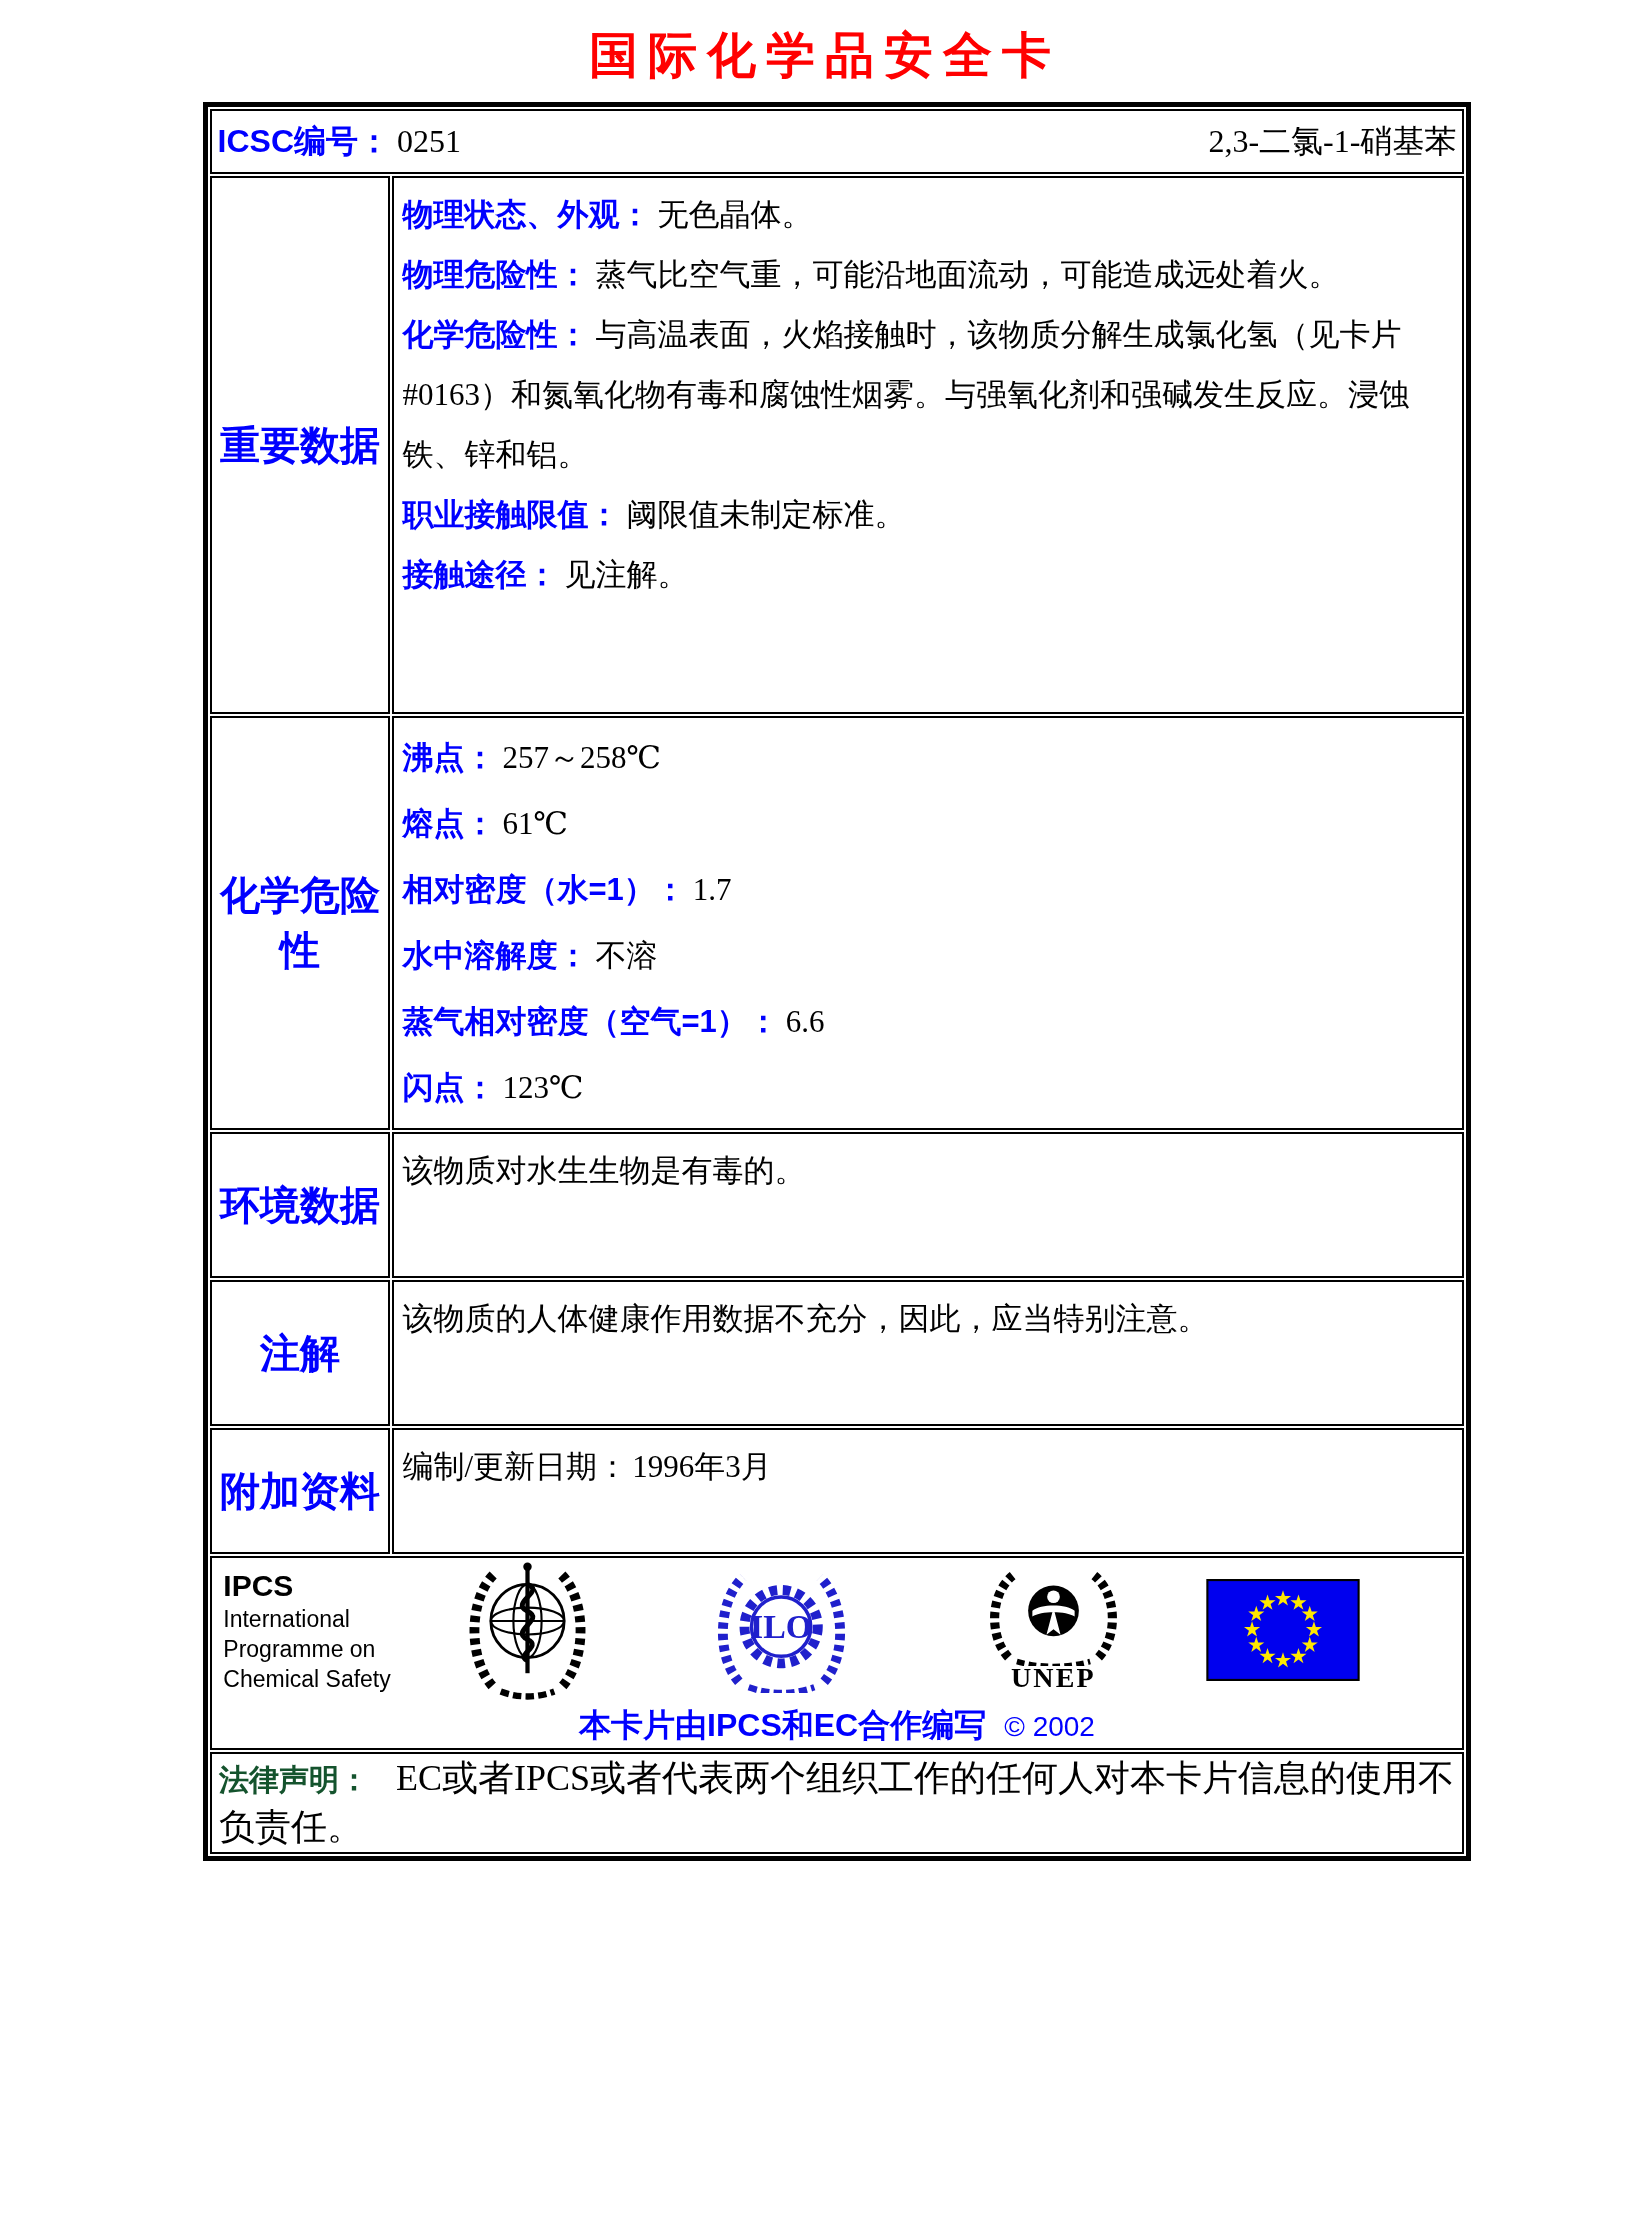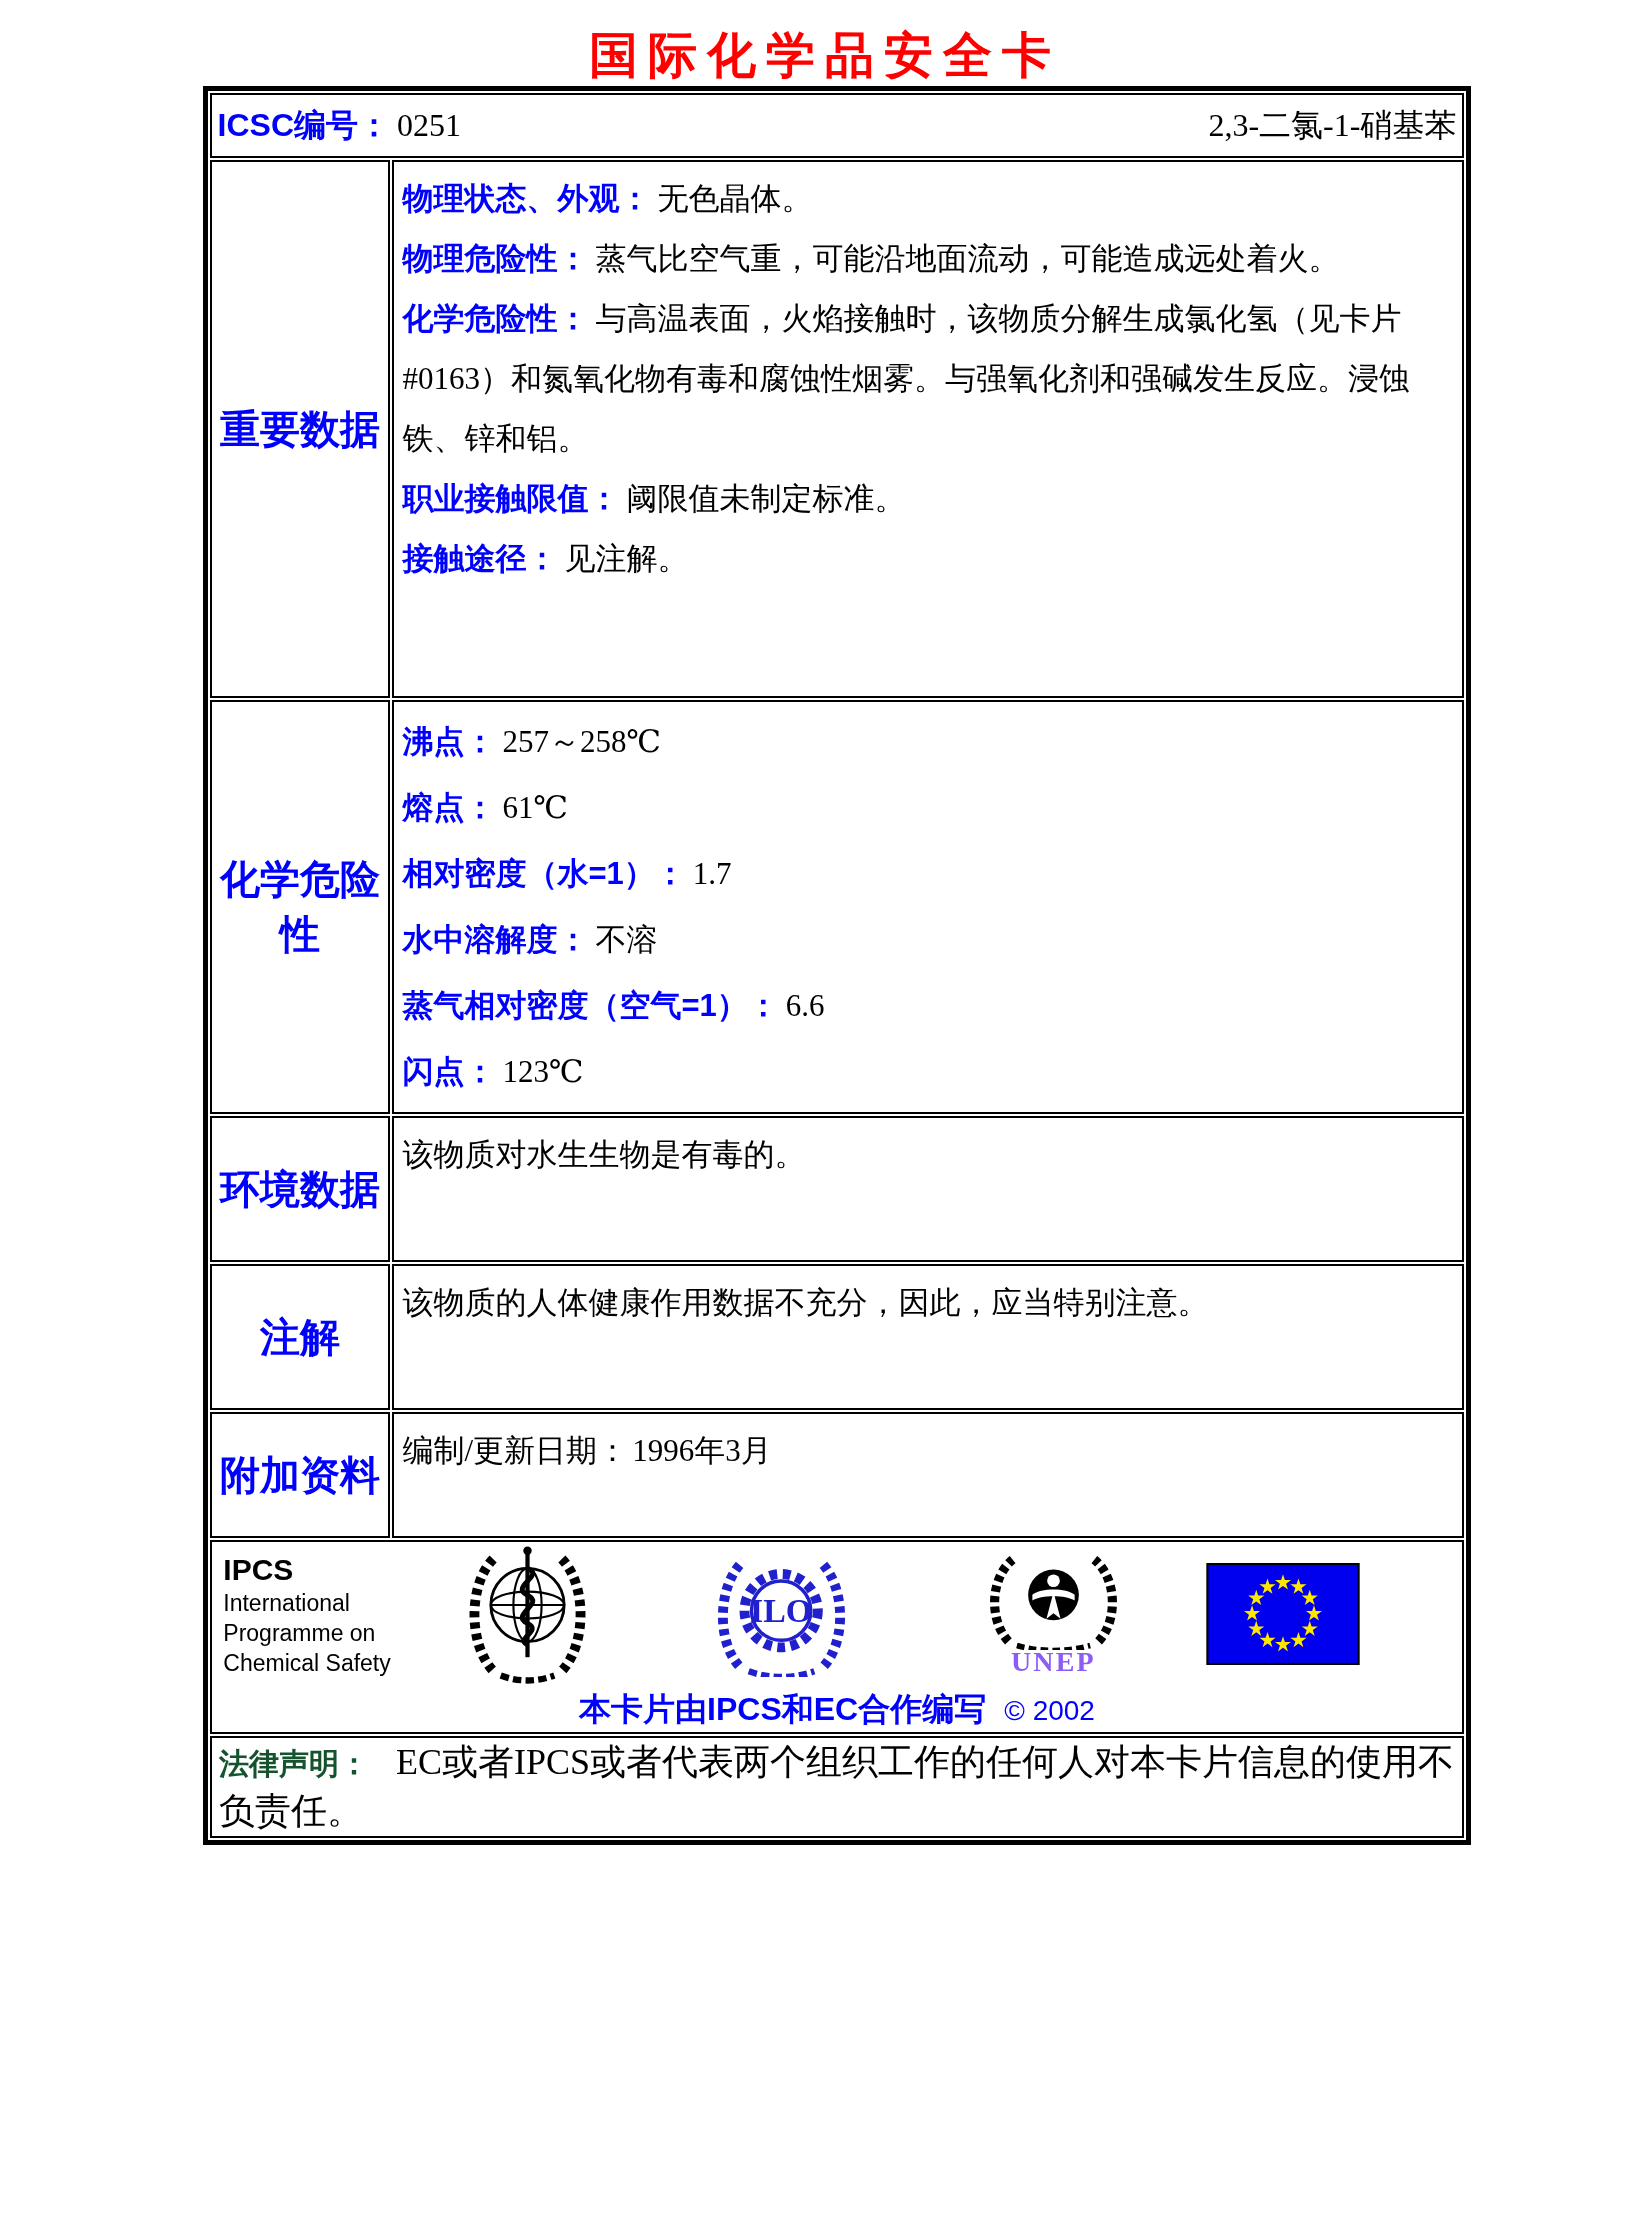--- a/index.html
+++ b/index.html
@@ -1,21 +1,21 @@
 <!DOCTYPE html>
 <html style="font-size:11.3px"><head>
 <meta charset="utf-8">
 <style>
   html,body{margin:0;padding:0;background:#fff;}
   body{width:1650px;height:2227px;overflow:hidden;position:relative;
        font-family:"Liberation Sans","DejaVu Sans",sans-serif;}
   .page-title{position:absolute;top:23px;left:0;width:1650px;text-align:center;
       color:#FF0000;font-weight:bold;font-size:49px;letter-spacing:10px;
       font-family:"Liberation Sans","DejaVu Sans",sans-serif;}
-  table.card{position:absolute;top:86px;left:203px;width:1268px;
+  table.card{position:absolute;top:102px;left:203px;width:1268px;
       border:5px solid #000;border-collapse:separate;border-spacing:2.8px;background:#fff;}
   table.card td{border:2.1px solid #000;background:#fff;}
   td.lbl{vertical-align:middle;text-align:center;color:#0000FF;font-weight:bold;
       font-size:40px;font-family:"Liberation Sans","DejaVu Sans",sans-serif;}
   td.cnt{vertical-align:top;padding:7px 12.7px 7px 8.5px;}
   td.hdr{height:61px;vertical-align:middle;padding:0 5.6px;}
   .hdr-row{display:flex;justify-content:space-between;align-items:center;}
   .k{color:#0000FF;font-weight:bold;margin-right:7px;
       font-family:"Liberation Sans","DejaVu Sans",sans-serif;}
   .v{color:#000;font-family:"Liberation Serif","DejaVu Serif",serif;}
@@ -29,21 +29,21 @@
   .logos-row{display:flex;align-items:center;height:145px;}
   .ipcs-block{margin-left:11.3px;width:225px;color:#000;}
   .ipcs-title{font-weight:bold;font-size:30px;line-height:37px;}
   .ipcs-sub{font-size:23px;line-height:30px;}
   .logo{flex:0 0 auto;}
   .who-wrap{margin-left:15.5px;}
   .ilo-wrap{margin-left:121px;}
   .unep-wrap{margin-left:125px;display:flex;flex-direction:column;align-items:center;}
   .eu-wrap{margin-left:75px;}
   .unep-label{font-family:"Liberation Serif","DejaVu Serif",serif;font-weight:bold;
-      font-size:28px;letter-spacing:2.1px;margin-top:-4.2px;color:#8b5cf6;text-align:right;}
+      font-size:28px;letter-spacing:2.1px;margin-top:-4.2px;color:#000000;text-align:right;}
   .credit-line{text-align:center;font-size:32px;color:#0000FF;font-weight:bold;margin-top:1.4px;}
   .credit-year{font-weight:normal;font-size:28px;margin-left:18px;}
   td.legal-cell{height:70px;vertical-align:middle;padding:0 7px;}
   .legal-line{font-size:30px;}
   .legal-line .k{color:#14532d;text-align:center;}
   .legal-line .v{font-size:36px;margin-left:20px;}
 </style>
 </head>
 <body>
 

